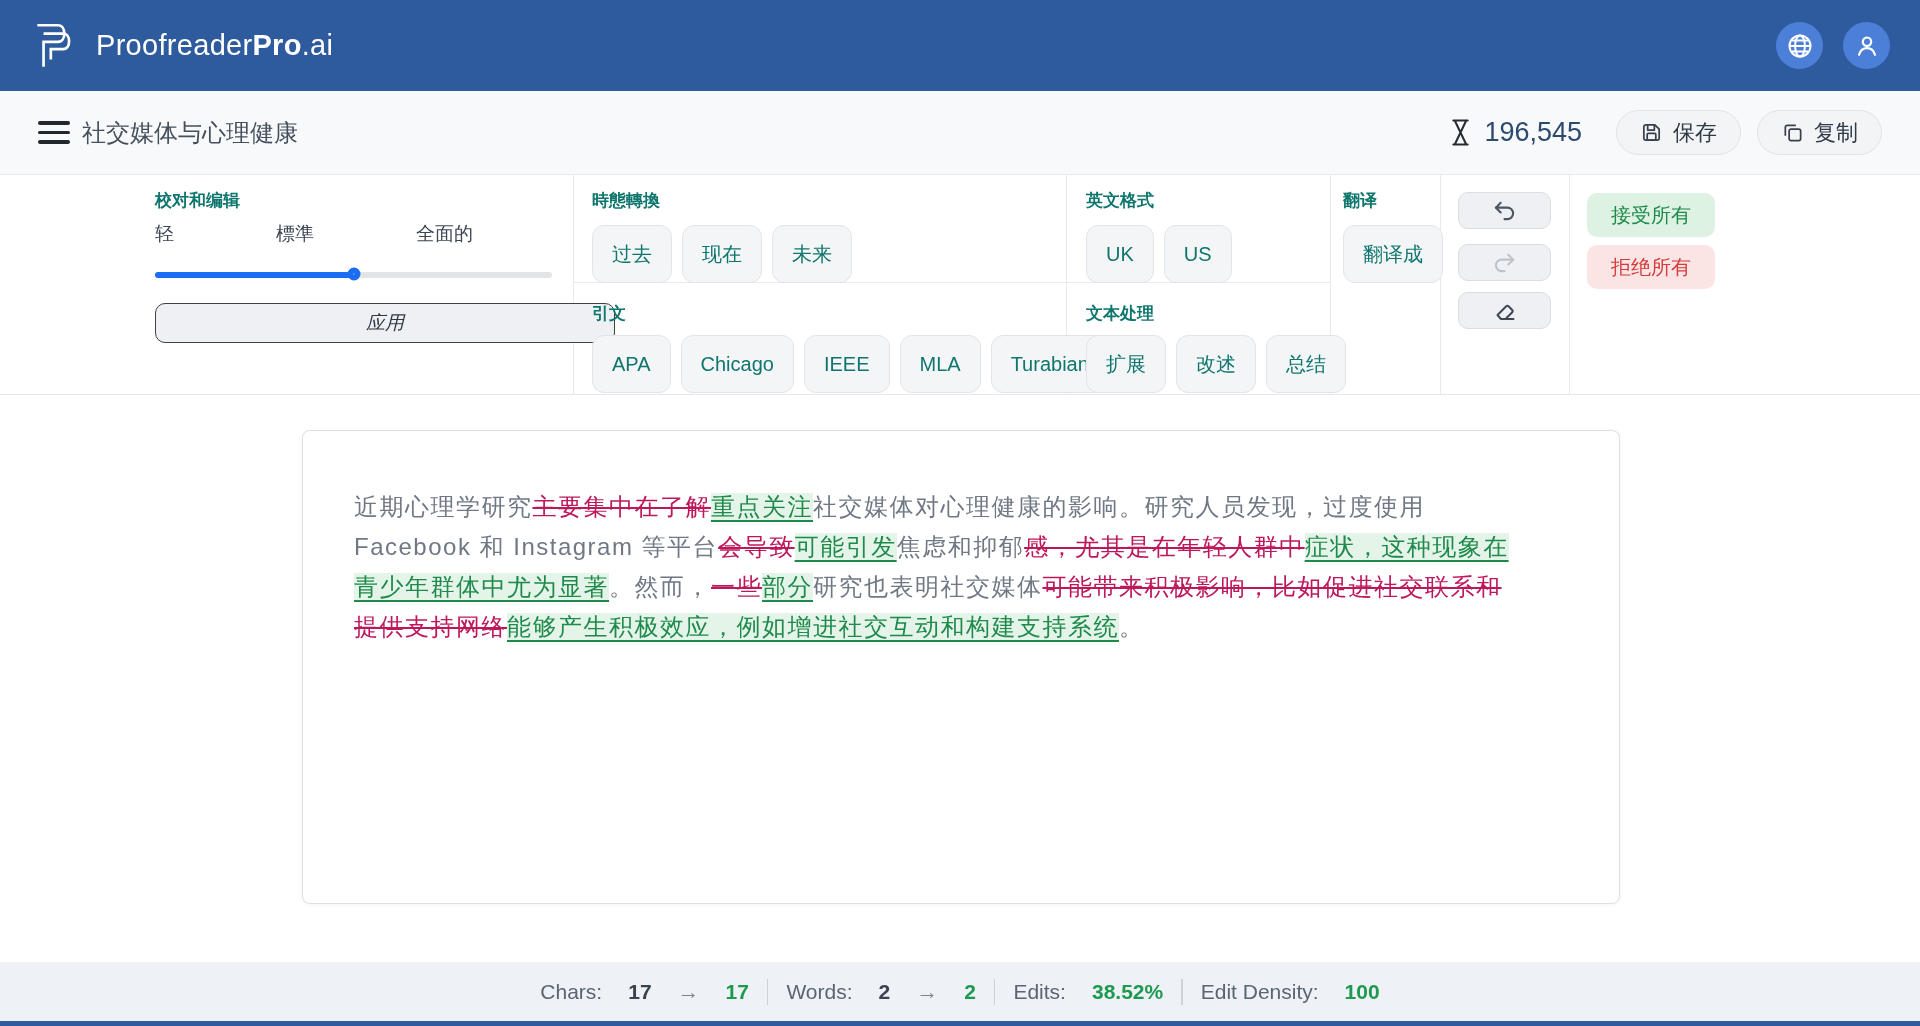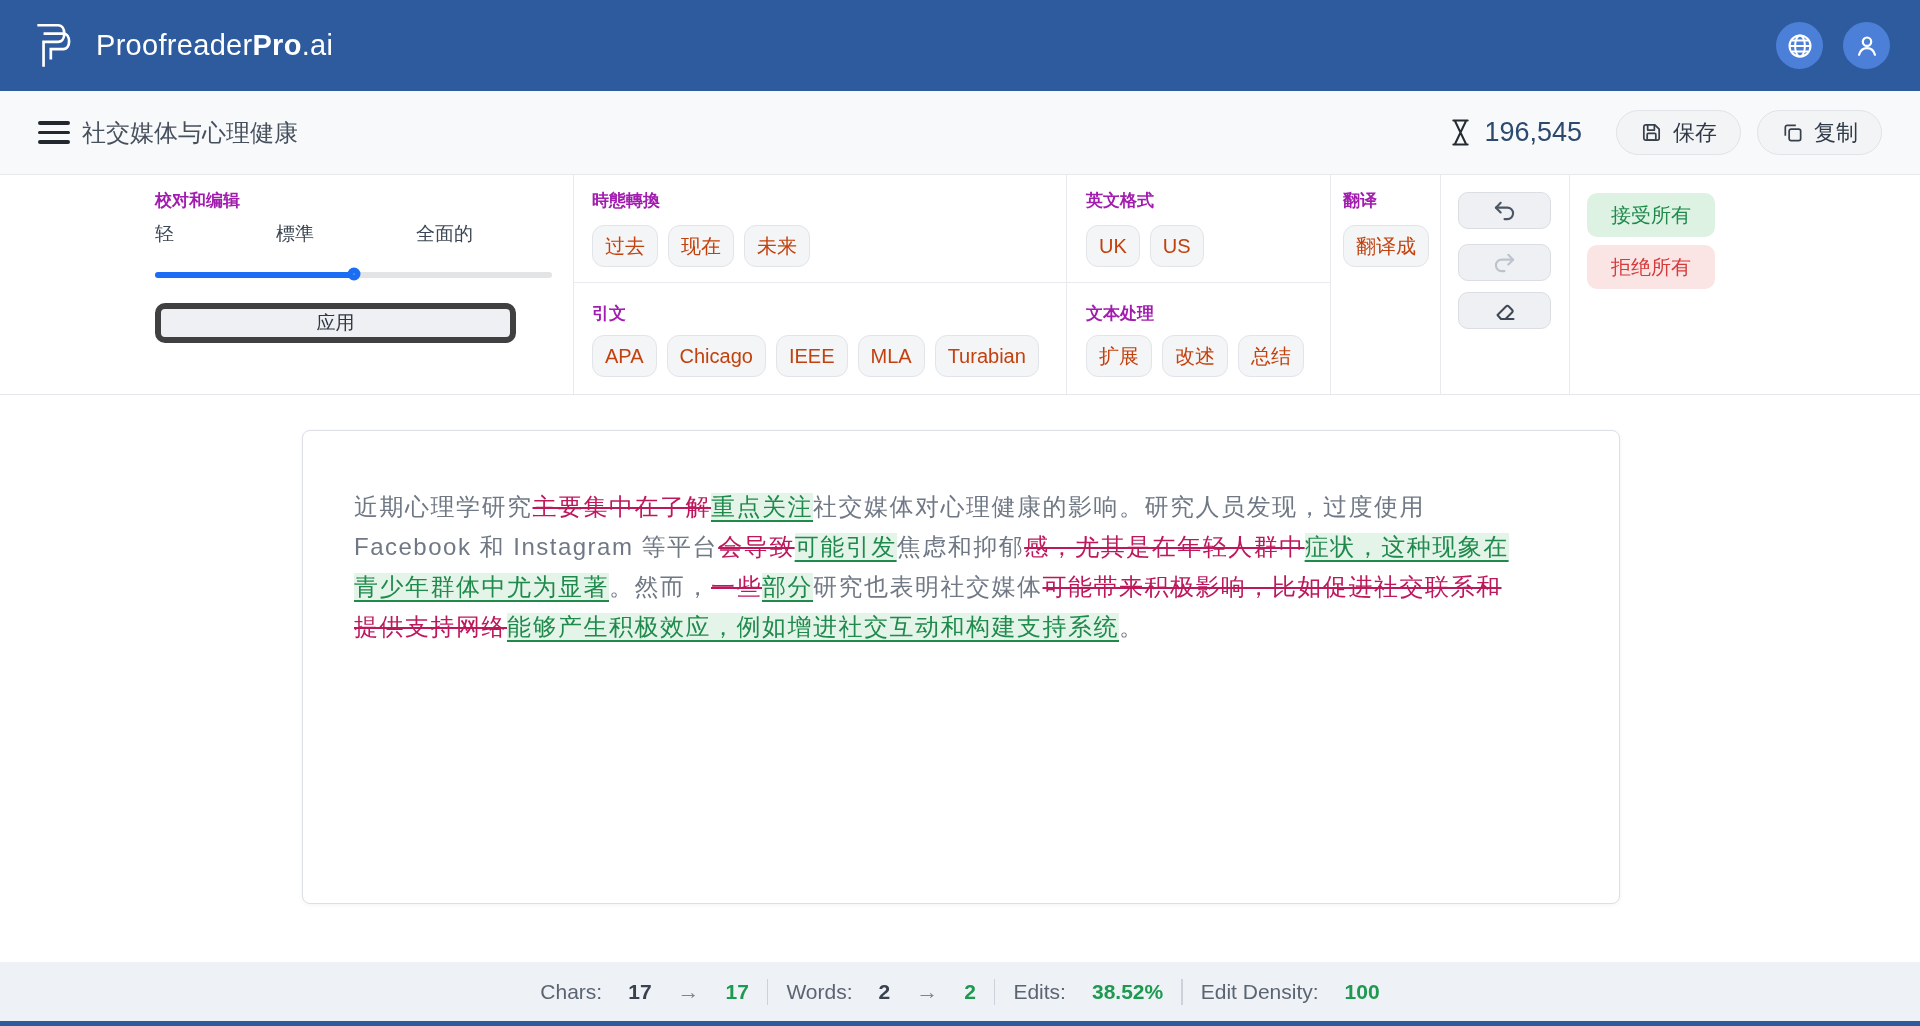--- a/index.html
+++ b/index.html
@@ -25,35 +25,35 @@
   .credits { display:flex; align-items:center; gap:12px; margin-right:18px; }
   .credits-value { font-size:27px; color:#2c4a6e; font-weight:500; }
   .pill-btn { height:45px; border-radius:23px; background:#f3f4f6; border:1px solid #e0e3e8;
               display:flex; align-items:center; gap:10px; padding:0 23px; font-size:22px;
               color:#303a48; cursor:pointer; }
 
   
   .toolbar { position:relative; height:220px; background:#fff; border-bottom:1px solid #e4e7ec; }
   .vdiv { position:absolute; top:0; bottom:0; width:1px; background:#e8eaee; }
   .hdiv { position:absolute; top:107px; left:573px; width:757px; height:1px; background:#e8eaee; }
-  .tb-label { position:absolute; font-size:17px; font-weight:700; color:#a21caf; }
+  .tb-label { position:absolute; font-size:17px; font-weight:700; color:#0f766e; }
   .chip-row { position:absolute; display:flex; gap:10px; }
-  .chip { height:42px; background:#f4f5f7; border:1.5px solid #e1e4e9; border-radius:12px;
-          font-size:20px; color:#c2410c; padding:0 12px; display:inline-flex; align-items:center;
+  .chip { height:58px; background:#f4f5f7; border:1.5px solid #e1e4e9; border-radius:12px;
+          font-size:20px; color:#0f766e; padding:0 19px; display:inline-flex; align-items:center;
           justify-content:center; cursor:pointer; font-family:inherit; }
   .levels { position:absolute; left:155px; top:46px; width:318px; display:flex;
             justify-content:space-between; font-size:19px; color:#3c4654; }
   .slider-wrap { position:absolute; left:155px; top:88px; width:397px; height:22px; cursor:pointer; }
   .slider-track { position:absolute; top:9px; left:0; right:0; height:6px; border-radius:3px; background:#e3e4e6; }
   .slider-fill { position:absolute; top:9px; left:0; height:6px; border-radius:3px; background:#1b6ef3; }
   .slider-thumb { position:absolute; top:11px; width:13px; height:13px; background:#fff;
                   border:6.5px solid #1b6ef3; border-radius:50%; transform:translate(-50%,-50%); cursor:grab; }
-  .apply-btn { position:absolute; left:155px; top:128px; width:361px; height:40px; background:#eef0f3;
-               border:6px solid #404040; border-radius:10px; font-size:19px; color:#2f3744;
-               cursor:pointer; font-family:inherit; }
+  .apply-btn { position:absolute; left:155px; top:128px; width:460px; height:40px; background:#eef0f3;
+               border:1px solid #404040; border-radius:10px; font-size:19px; color:#2f3744;
+               cursor:pointer; font-family:inherit;font-style:italic; }
   .tool-sq { position:absolute; left:1458px; width:93px; height:37px; background:#eef0f3;
              border:1px solid #dadde2; border-radius:10px; display:flex; align-items:center;
              justify-content:center; cursor:pointer; }
   .bulk-btn { position:absolute; left:1587px; width:128px; height:44px; border:none; border-radius:10px;
               font-size:20px; cursor:pointer; font-family:inherit; }
   .accept { top:18px; background:#ddf2e3; color:#1f8a4c; }
   .reject { top:70px; background:#fbe4e4; color:#d63b3b; }
 
   
   .content { position:relative; height:567px; background:#fff; }

